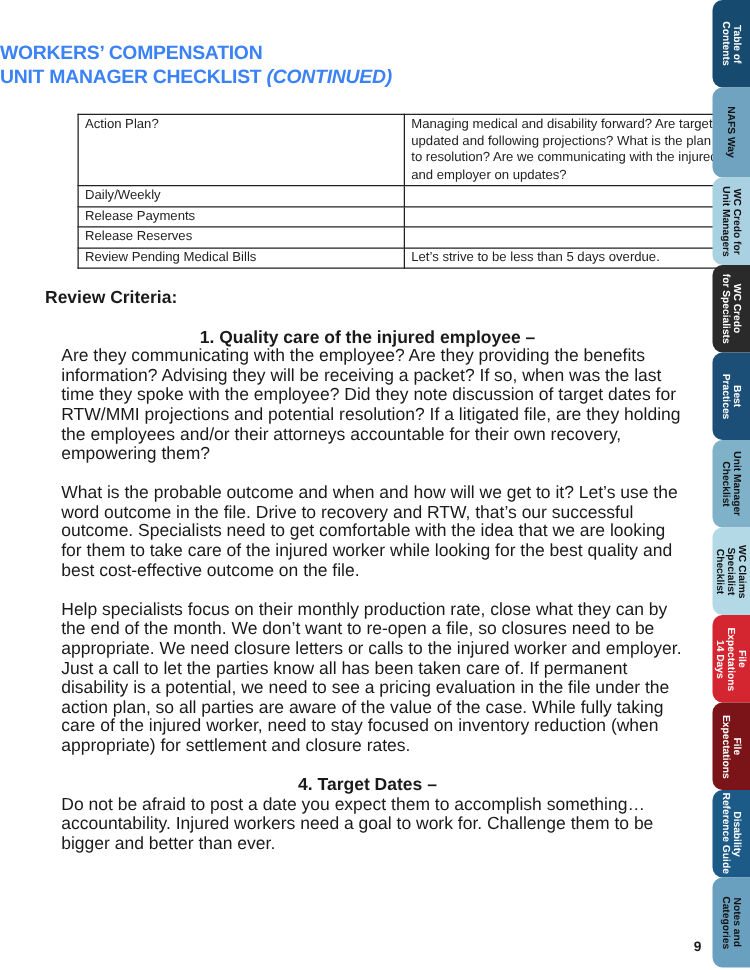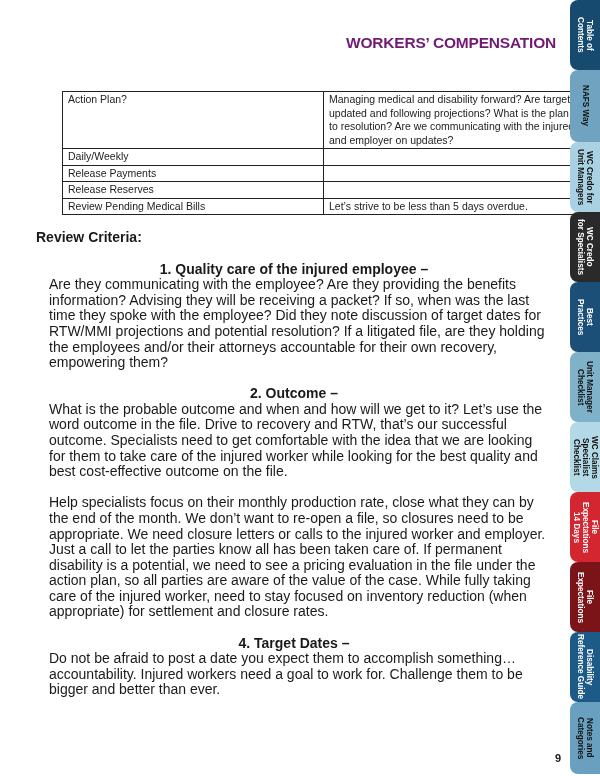--- a/index.html
+++ b/index.html
@@ -1,21 +1,21 @@
 <!DOCTYPE html>
 <html><head>
   <meta charset="utf-8">
   <style>
     * { box-sizing: border-box; margin: 0; padding: 0; }
     html, body { width: 600px; height: 776px; background: #ffffff; overflow: hidden; }
     body { position: relative; font-family: "Liberation Sans", sans-serif; color: #1a1a1a; }
 
     .title {
       position: absolute; left: 0; width: 556px; top: 33px;
-      text-align: right; color: #701a75; font-weight: bold;
+      text-align: left; color: #3b82f6; font-weight: bold;
       font-family: "Liberation Sans", sans-serif;
       font-size: 15.5px; line-height: 19px; letter-spacing: -0.2px;
     }
     .title .italic { font-style: italic; }
 
     table.checklist {
       position: absolute; left: 32px; top: 91px; width: 555px;
       border-collapse: collapse; font-size: 10.5px; line-height: 13.5px;
       font-family: "Liberation Sans", sans-serif; color: #222; margin-left: 30px;
     }
@@ -53,20 +53,24 @@
       position: absolute; left: 555px; top: 752px;
       font-size: 11px; font-weight: bold; color: #1a1a1a;
       font-family: "Liberation Sans", sans-serif;
     }
   </style>
 </head>
 <body>
 
 <div class="title">
   <div>WORKERS’ COMPENSATION</div>
+  <div>
+    <span>UNIT MANAGER CHECKLIST</span>
+    <span class="italic">(CONTINUED)</span>
+  </div>
 </div>
 
 <table class="checklist">
   <tbody>
       <tr class="tall">
     <td class="c1">Action Plan?</td>
     <td>Managing medical and disability forward? Are target dates updated and following projections? What is the plan to move to resolution? Are we communicating with the injured worker and employer on updates?</td>
   </tr>
   <tr class="short">
     <td class="c1">Daily/Weekly</td>
@@ -89,21 +93,20 @@
 
 <div class="body-text">
   <div class="criteria-heading">Review Criteria:</div>
 
   <div class="criterion">
     <div class="section-label">1. Quality care of the injured employee –</div>
     <div class="desc">Are they communicating with the employee? Are they providing the benefits information? Advising they will be receiving a packet?  If so, when was the last time they spoke with the employee? Did they note discussion of target dates for RTW/MMI projections and potential resolution?  If a litigated file, are they holding the employees and/or their attorneys accountable for their own recovery, empowering them?</div>
   </div>
 
   <div class="criterion">
-    <div class="section-label">2. Outcome –</div>
     <div class="desc">What is the probable outcome and when and how will we get to it? Let’s use the word outcome in the file. Drive to recovery and RTW, that’s our successful outcome. Specialists need to get comfortable with the idea that we are looking for them to take care of the injured worker while looking for the best quality and best cost-effective outcome on the file.</div>
   </div>
 
   <div class="criterion">
     <div class="desc">Help specialists focus on their monthly production rate, close what they can by the end of the month. We don’t want to re-open a file, so closures need to be appropriate.  We need closure letters or calls to the injured worker and employer. Just a call to let the parties know all has been taken care of.  If permanent disability is a potential, we need to see a pricing evaluation in the file under the action plan, so all parties are aware of the value of the case. While fully taking care of the injured worker, need to stay focused on inventory reduction (when appropriate) for settlement and closure rates.</div>
   </div>
 
   <div class="criterion">
     <div class="section-label">4. Target Dates –</div>
     <div class="desc">Do not be afraid to post a date you expect them to accomplish something…accountability. Injured workers need a goal to work for. Challenge them to be bigger and better than ever.</div>

